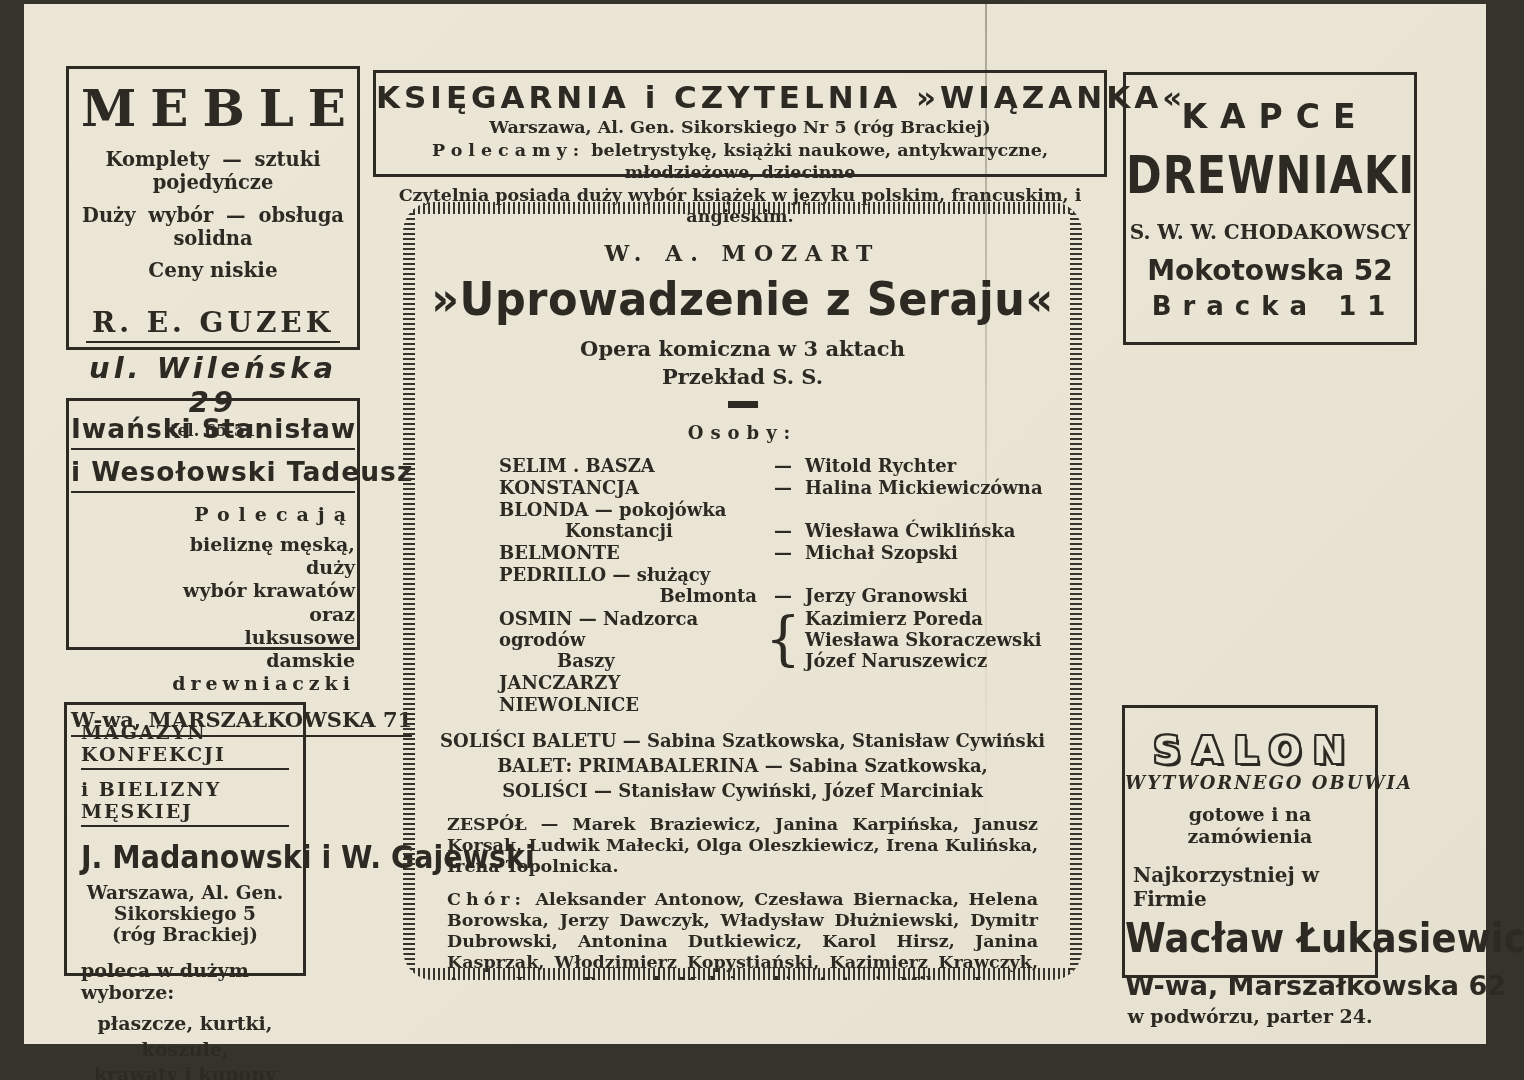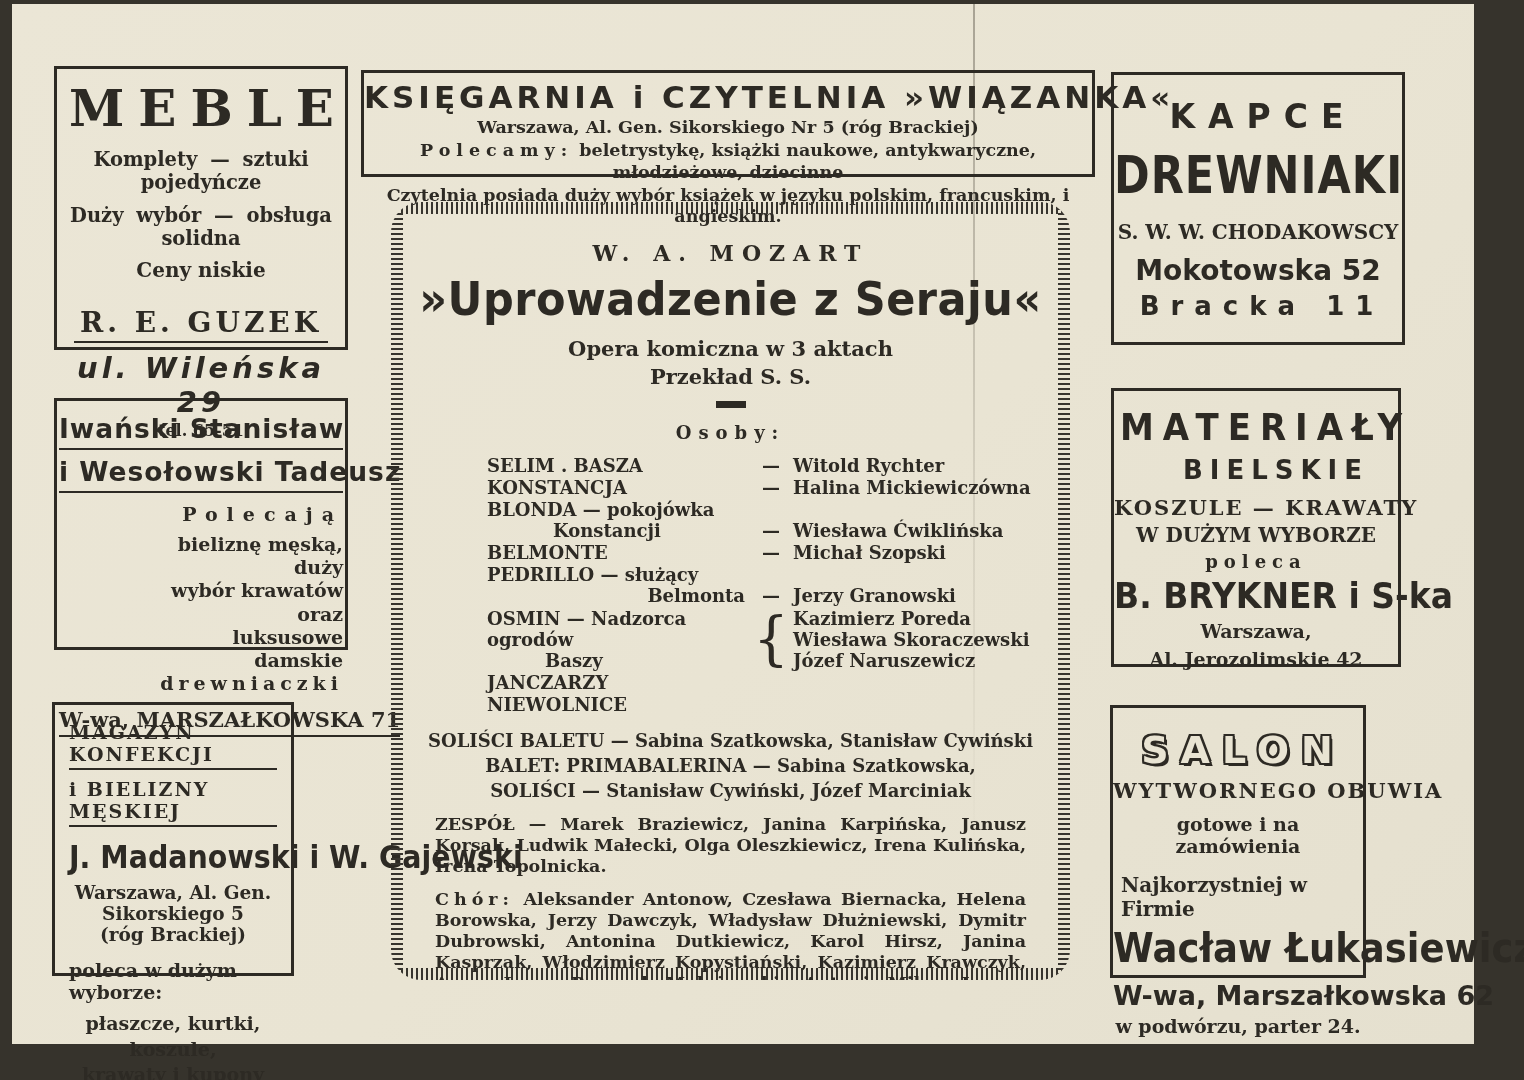--- a/index.html
+++ b/index.html
@@ -5,21 +5,21 @@
   * { margin:0; padding:0; box-sizing:border-box; }
   html,body { width:1524px; height:1080px; }
   body {
     background:#36332c;
     position:relative;
     font-family:"DejaVu Serif", serif;
     color:#2d2a24;
     overflow:hidden;
   }
   .paper {
-    position:absolute; left:12px; top:4px; width:1462px; height:1040px;
+    position:absolute; left:24px; top:4px; width:1462px; height:1040px;
     background:linear-gradient(135deg,#ebe6d6 0%,#e9e4d3 55%,#e5e0cf 100%);
   }
   .crease {
     position:absolute; left:961px; top:0; width:2px; height:900px;
     background:linear-gradient(180deg, rgba(70,64,52,.40), rgba(70,64,52,.12) 55%, rgba(70,64,52,0) 95%);
   }
   .adbox {
     position:absolute;
     border:3px solid #2d2a24;
     text-align:center;
@@ -113,21 +113,21 @@
   .mt-l4 { font-weight:700; font-size:20px; margin-top:3px; }
   .mt-lead { font-weight:700; font-size:18px; letter-spacing:6px; margin-top:4px; }
   .mt-owner { font-family:"DejaVu Sans", sans-serif; font-weight:bold; font-size:33px; transform:scaleY(1.1); margin-top:4px; white-space:nowrap; }
   .mt-a { font-weight:700; font-size:19px; line-height:1.15; margin-top:6px; }
 
   .salon { left:1098px; top:701px; width:256px; height:273px; padding-top:20px; }
   .sl-title { font-family:"DejaVu Sans", sans-serif; font-weight:bold; font-size:38px; letter-spacing:12px; padding-left:10px;
     color:#e9e4d3;
     text-shadow:-2px -2px 0 #2d2a24, 2px -2px 0 #2d2a24, -2px 2px 0 #2d2a24, 2px 2px 0 #2d2a24,
                 -2px 0 0 #2d2a24, 2px 0 0 #2d2a24, 0 -2px 0 #2d2a24, 0 2px 0 #2d2a24, 3px 3px 0 #2d2a24; }
-  .sl-sub { font-weight:700; font-size:21px; letter-spacing:2px; margin-top:6px; white-space:nowrap; }
+  .sl-sub { font-weight:700; font-size:18px; letter-spacing:2px; white-space:nowrap;font-style:italic; }
   .sl-l1 { font-weight:700; font-size:19px; margin-top:10px; }
   .sl-l2 { font-weight:700; font-size:20px; text-align:left; padding-left:8px; margin-top:16px; }
   .sl-owner { font-family:"DejaVu Sans", sans-serif; font-weight:bold; font-size:37px; transform:scaleY(1.12); margin-top:6px; white-space:nowrap; }
   .sl-a1 { font-family:"DejaVu Sans", sans-serif; font-weight:bold; font-size:27px; margin-top:10px; white-space:nowrap; }
   .sl-a2 { font-weight:700; font-size:19px; margin-top:4px; }
 </style>
 </head>
 <body>
 
 <div class="paper">
@@ -259,30 +259,20 @@
   </div>
 
   <div class="adbox kapce">
     <div class="kp-l1">KAPCE</div>
     <div class="kp-l2">DREWNIAKI</div>
     <div class="kp-owner">S. W. W. CHODAKOWSCY</div>
     <div class="kp-a1">Mokotowska 52</div>
     <div class="kp-a2">Bracka 11</div>
   </div>
 
-  <div class="adbox materialy">
-    <div class="mt-l1">MATERIAŁY</div>
-    <div class="mt-l2">BIELSKIE</div>
-    <div class="mt-l3">KOSZULE — KRAWATY</div>
-    <div class="mt-l4">W DUŻYM WYBORZE</div>
-    <div class="mt-lead">poleca</div>
-    <div class="mt-owner">B. BRYKNER i S-ka</div>
-    <div class="mt-a">Warszawa,</div>
-    <div class="mt-a">Al. Jerozolimskie 42</div>
-  </div>
 
   <div class="adbox salon">
     <div class="sl-title">SALON</div>
     <div class="sl-sub">WYTWORNEGO OBUWIA</div>
     <div class="sl-l1">gotowe i na zamówienia</div>
     <div class="sl-l2">Najkorzystniej w Firmie</div>
     <div class="sl-owner">Wacław Łukasiewicz</div>
     <div class="sl-a1">W-wa, Marszałkowska 62</div>
     <div class="sl-a2">w podwórzu, parter 24.</div>
   </div>

